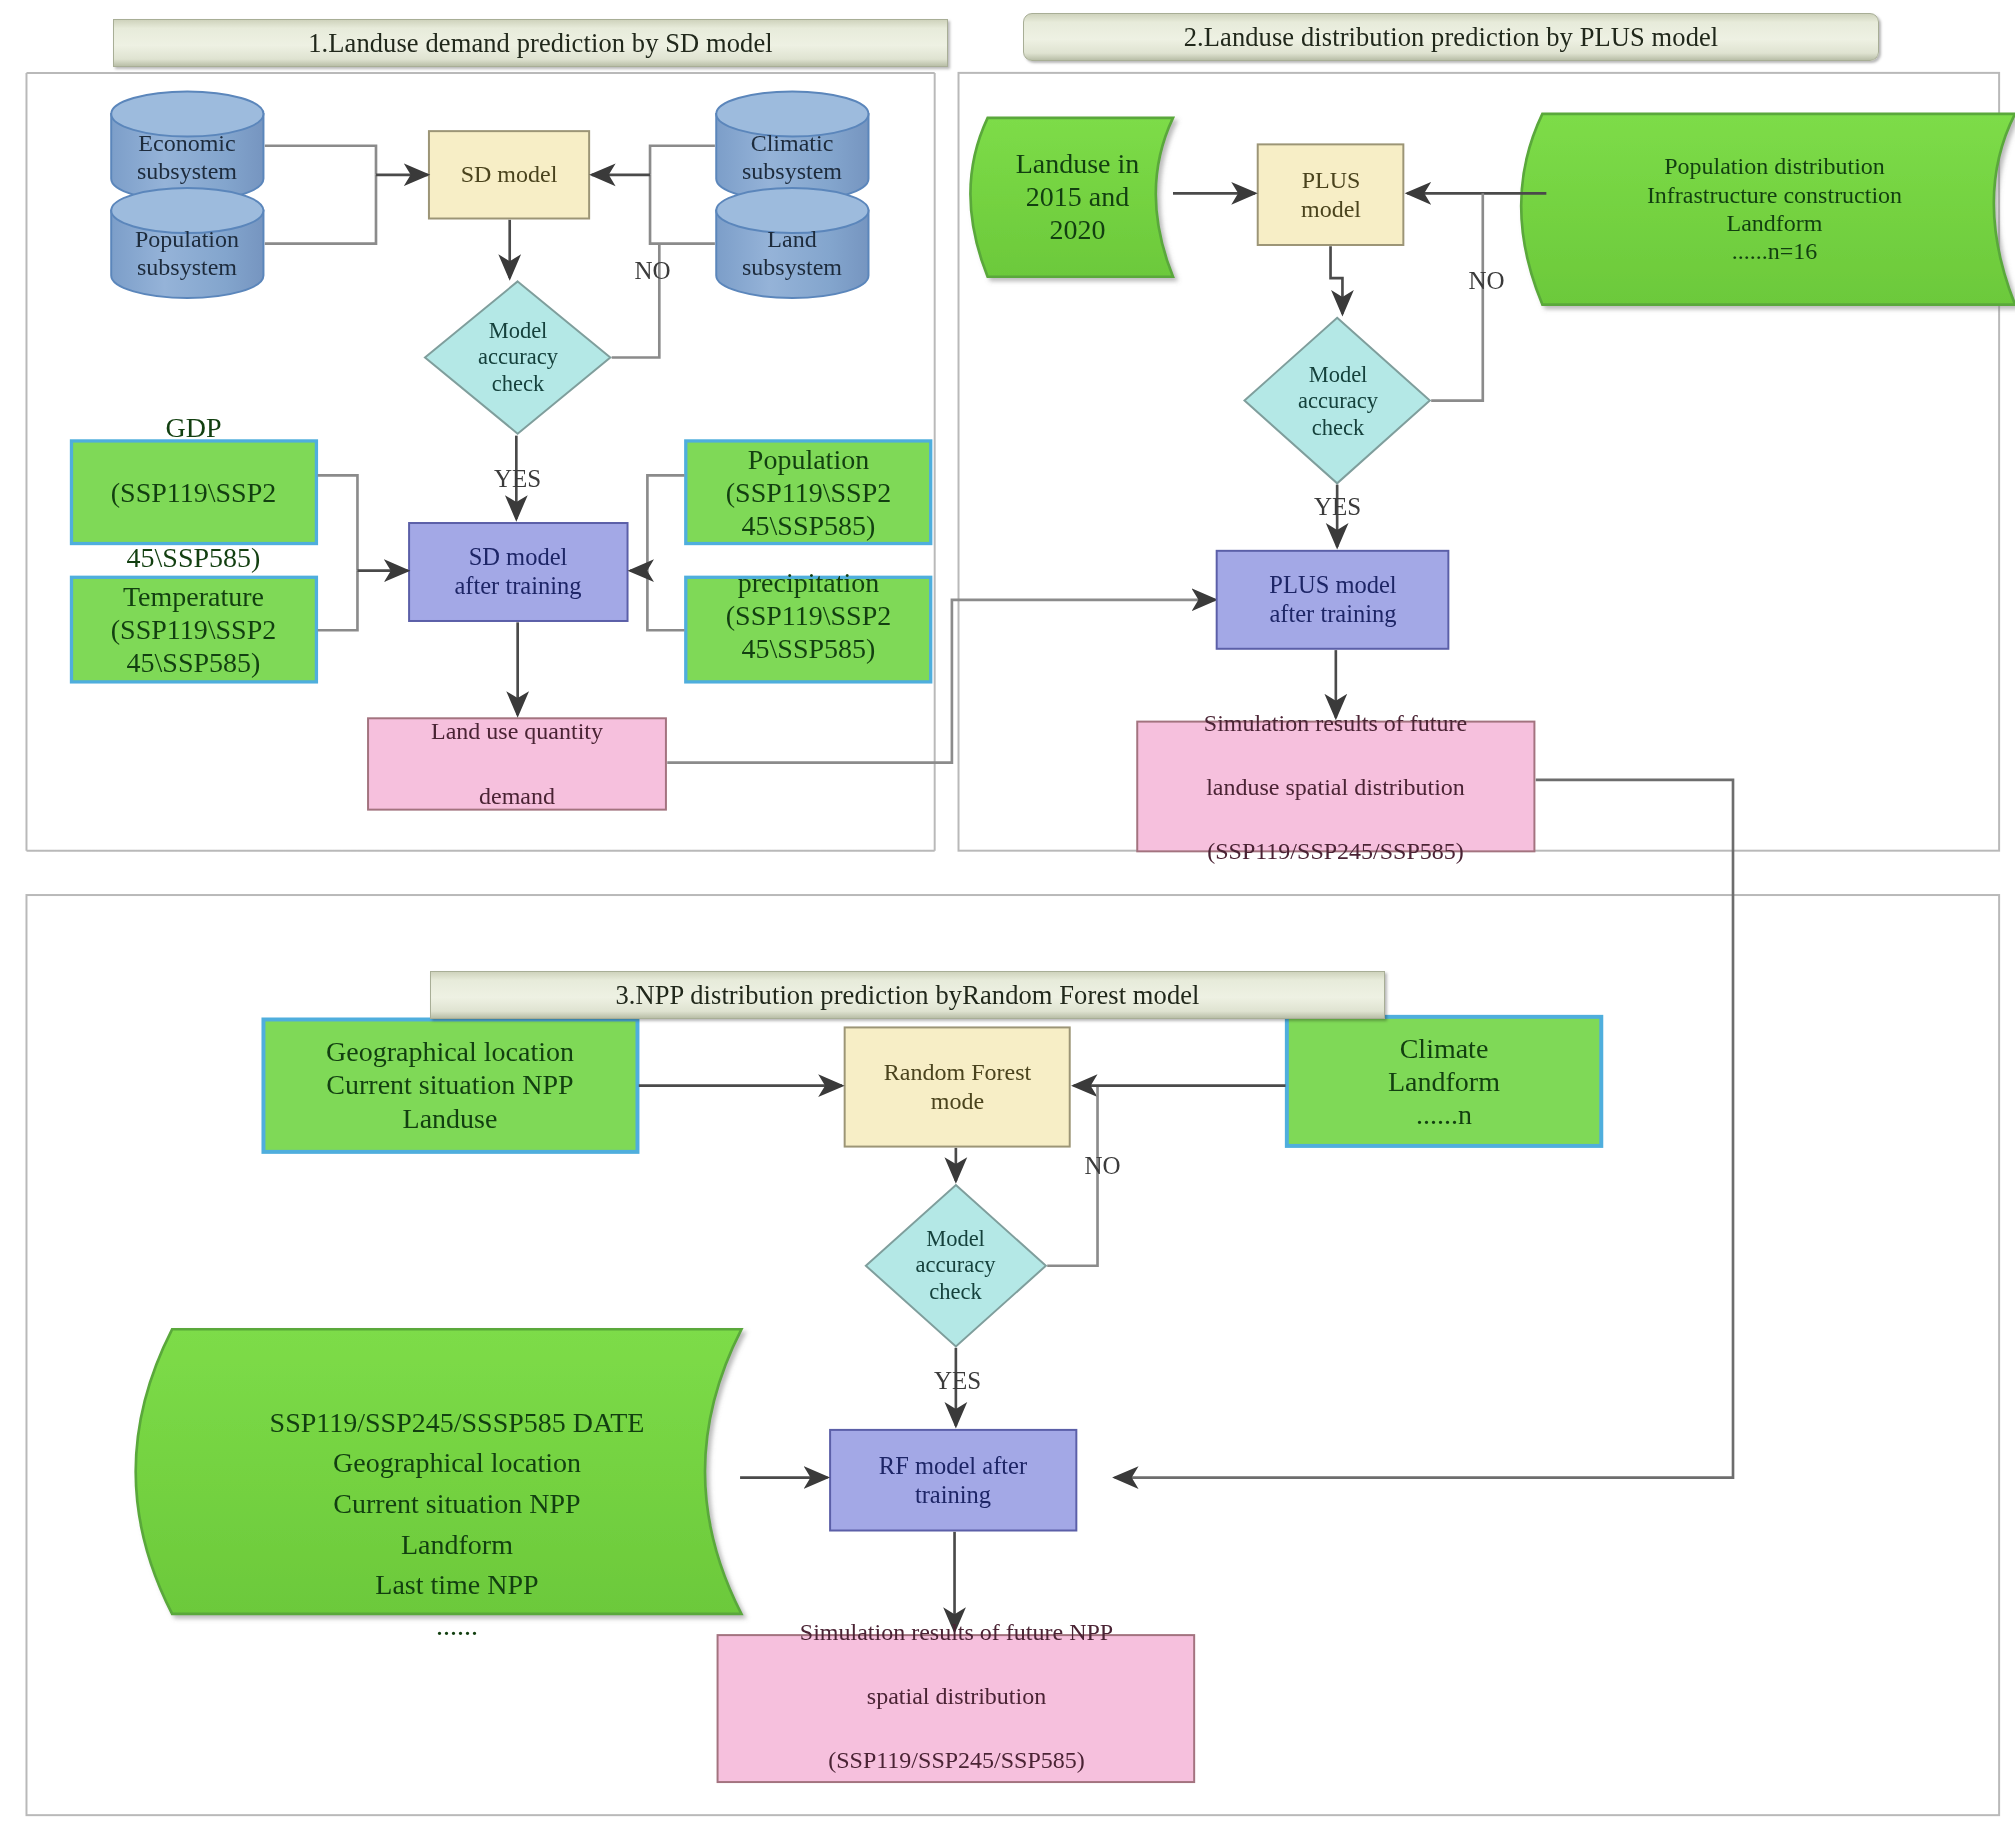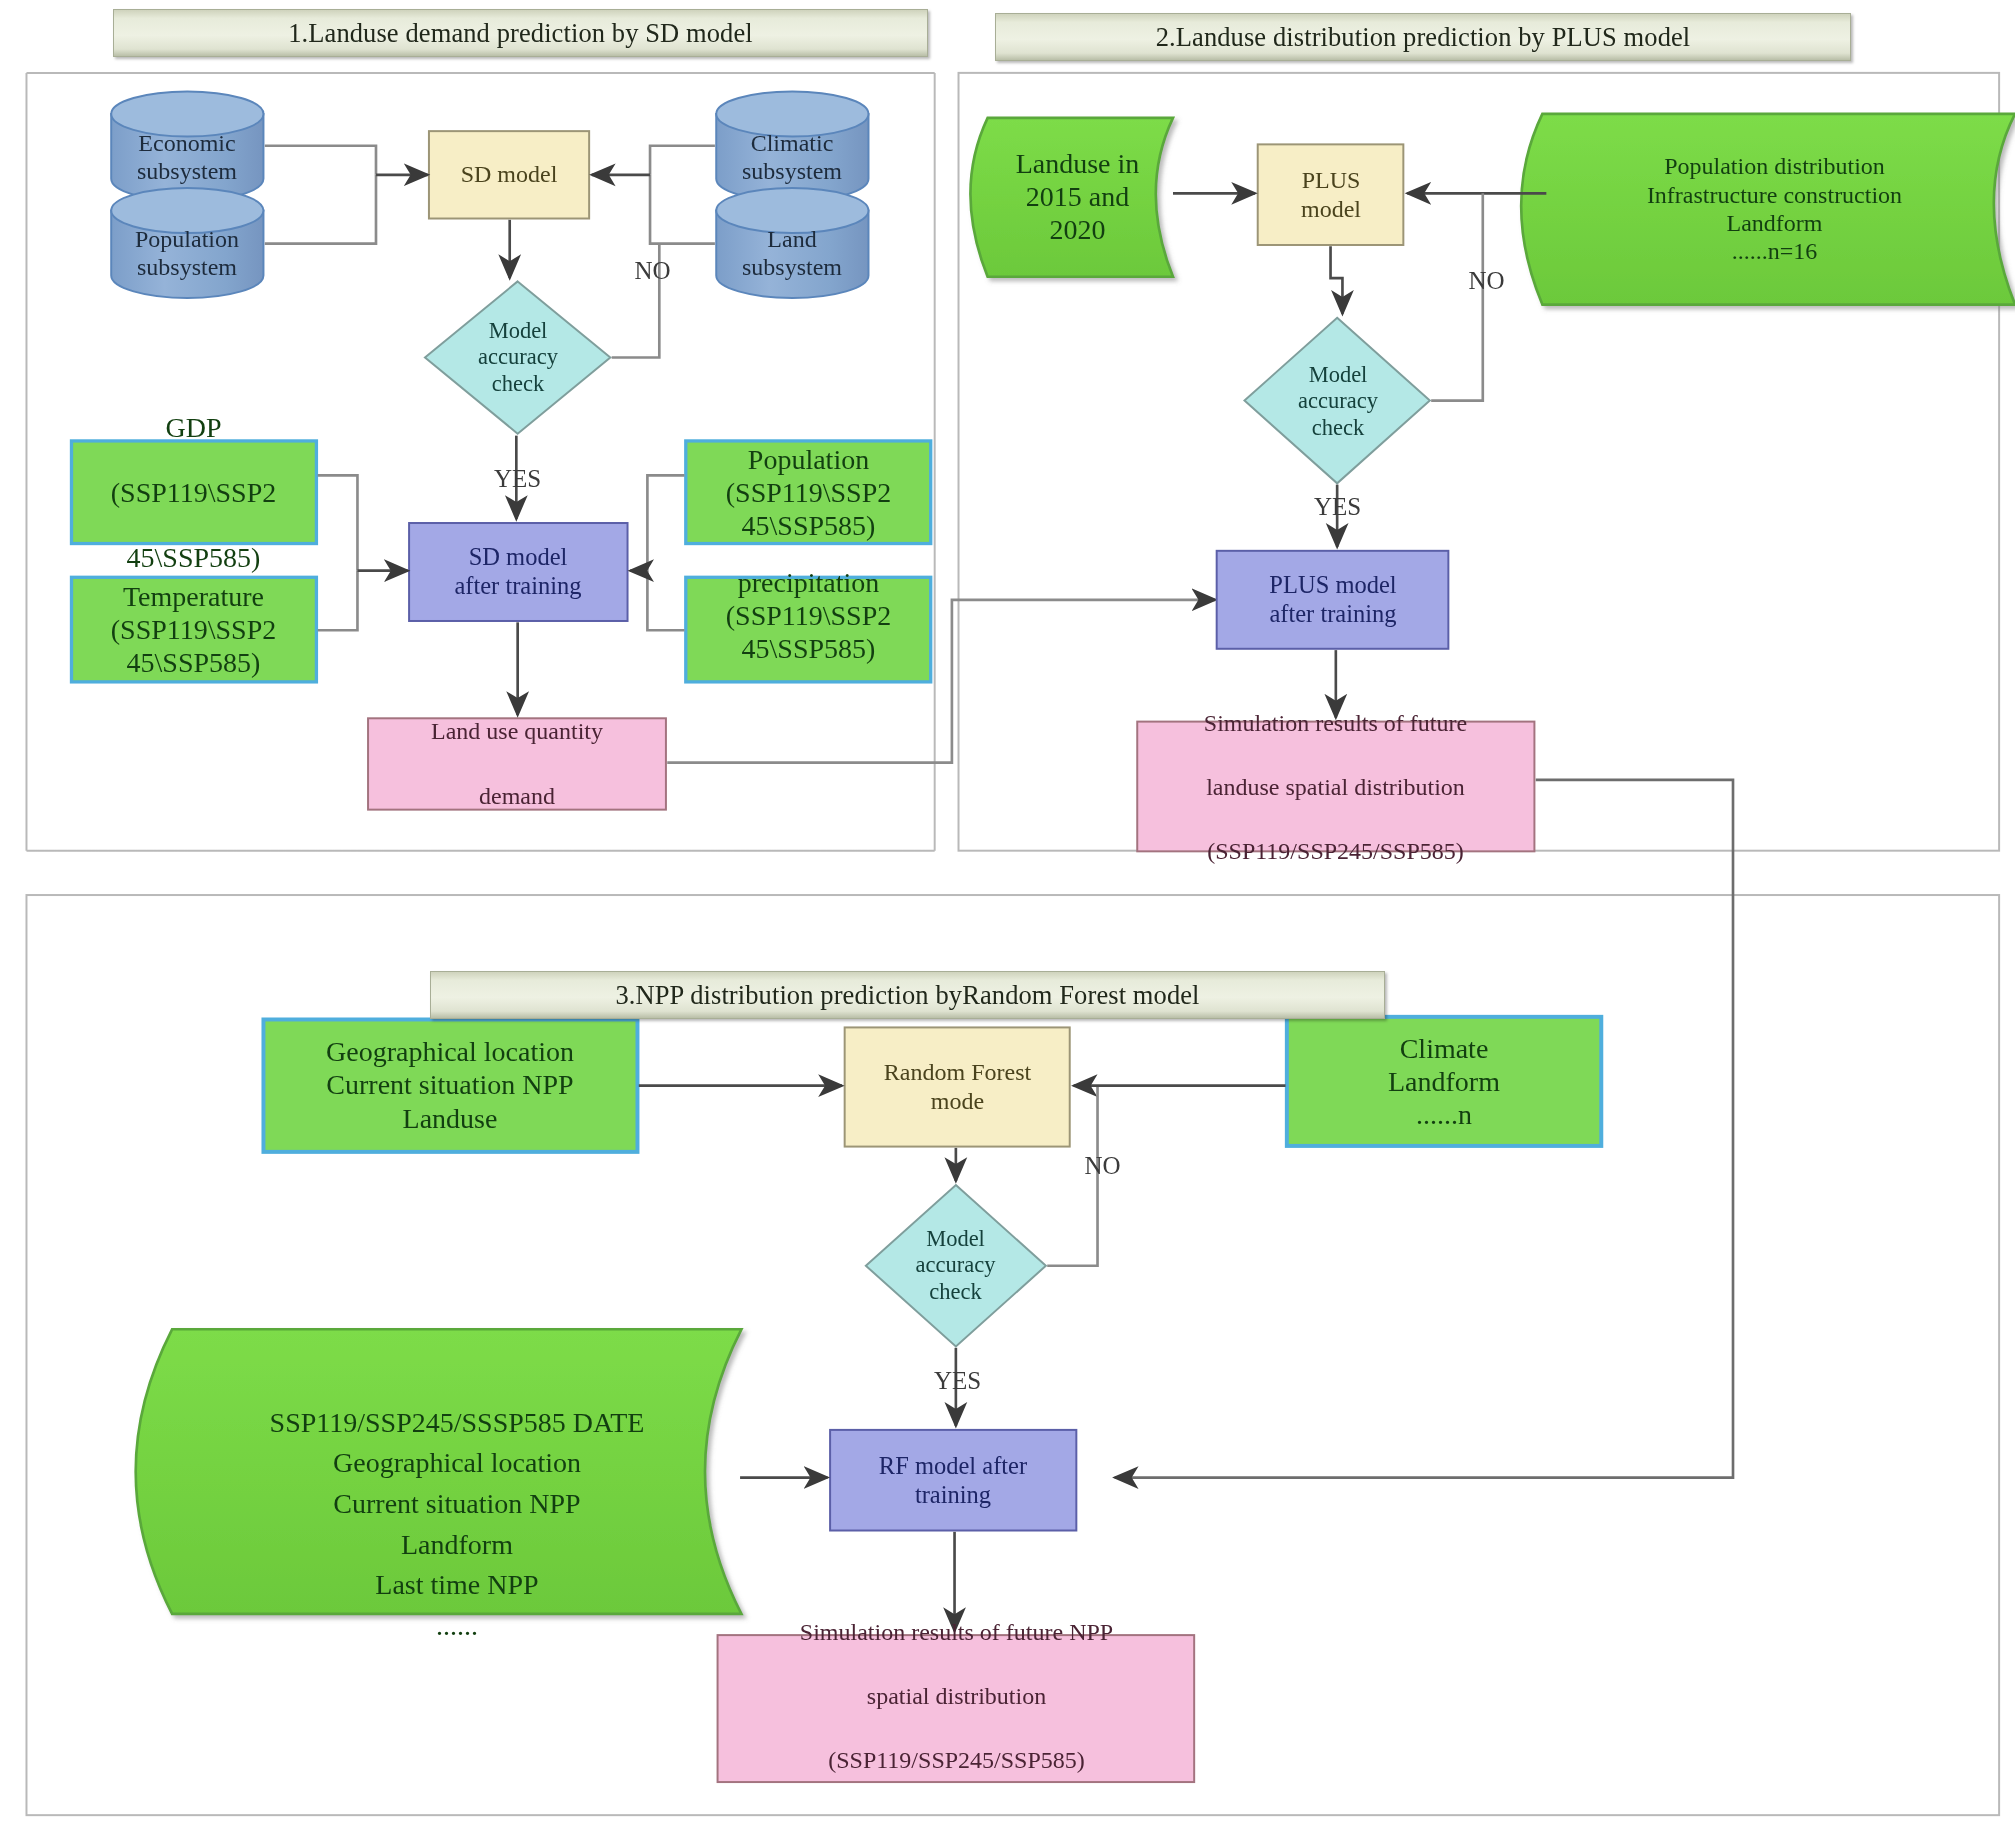--- a/index.html
+++ b/index.html
@@ -154,22 +154,22 @@
 
     <line x1="965" y1="1640" x2="1272" y2="1640" stroke="#4a4a4a" stroke-width="4" marker-end="url(#arrow)"></line>
     <line x1="1942" y1="1640" x2="1622" y2="1640" stroke="#4a4a4a" stroke-width="4" marker-end="url(#arrow)"></line>
     <line x1="1444" y1="1734" x2="1444" y2="1784" stroke="#4a4a4a" stroke-width="4" marker-end="url(#arrow)"></line>
     <path d="M1582,1912 L1658,1912 L1658,1642" fill="none" stroke="#8b8b8b" stroke-width="4"></path>
     <line x1="1444" y1="2036" x2="1444" y2="2154" stroke="#4a4a4a" stroke-width="4" marker-end="url(#arrow)"></line>
     <line x1="1118" y1="2232" x2="1250" y2="2232" stroke="#4a4a4a" stroke-width="4" marker-end="url(#arrow)"></line>
     <line x1="1442" y1="2314" x2="1442" y2="2464" stroke="#4a4a4a" stroke-width="4" marker-end="url(#arrow)"></line>
   </svg>
 
-  <div class="panel-title" style="left:113px;top:9px;width:813px;height:46px;">1.Landuse demand prediction by SD model</div>
-  <div class="panel-title" style="left:995px;top:13.2px;width:854px;height:46px;">2.Landuse distribution prediction by PLUS model</div>
+  <div class="panel-title" style="left:113px;top:19px;width:813px;height:46px;padding-left:20px;">1.Landuse demand prediction by SD model</div>
+  <div class="panel-title" style="left:1023px;top:13.2px;width:854px;height:46px;border-radius:9px;">2.Landuse distribution prediction by PLUS model</div>
   <div class="panel-title" style="left:430px;top:927px;width:953px;height:46px;margin-top:44px;">3.NPP distribution prediction byRandom Forest model</div>
 
   <div class="nodeTxt t-blue-cyl" style="left:111px;top:118px;width:152px;height:78px;">
       <span>Economic</span>
       <span>subsystem</span>
     </div>
   <div class="nodeTxt t-blue-cyl" style="left:111px;top:214px;width:152px;height:78px;">
       <span>Population</span>
       <span>subsystem</span>
     </div>

